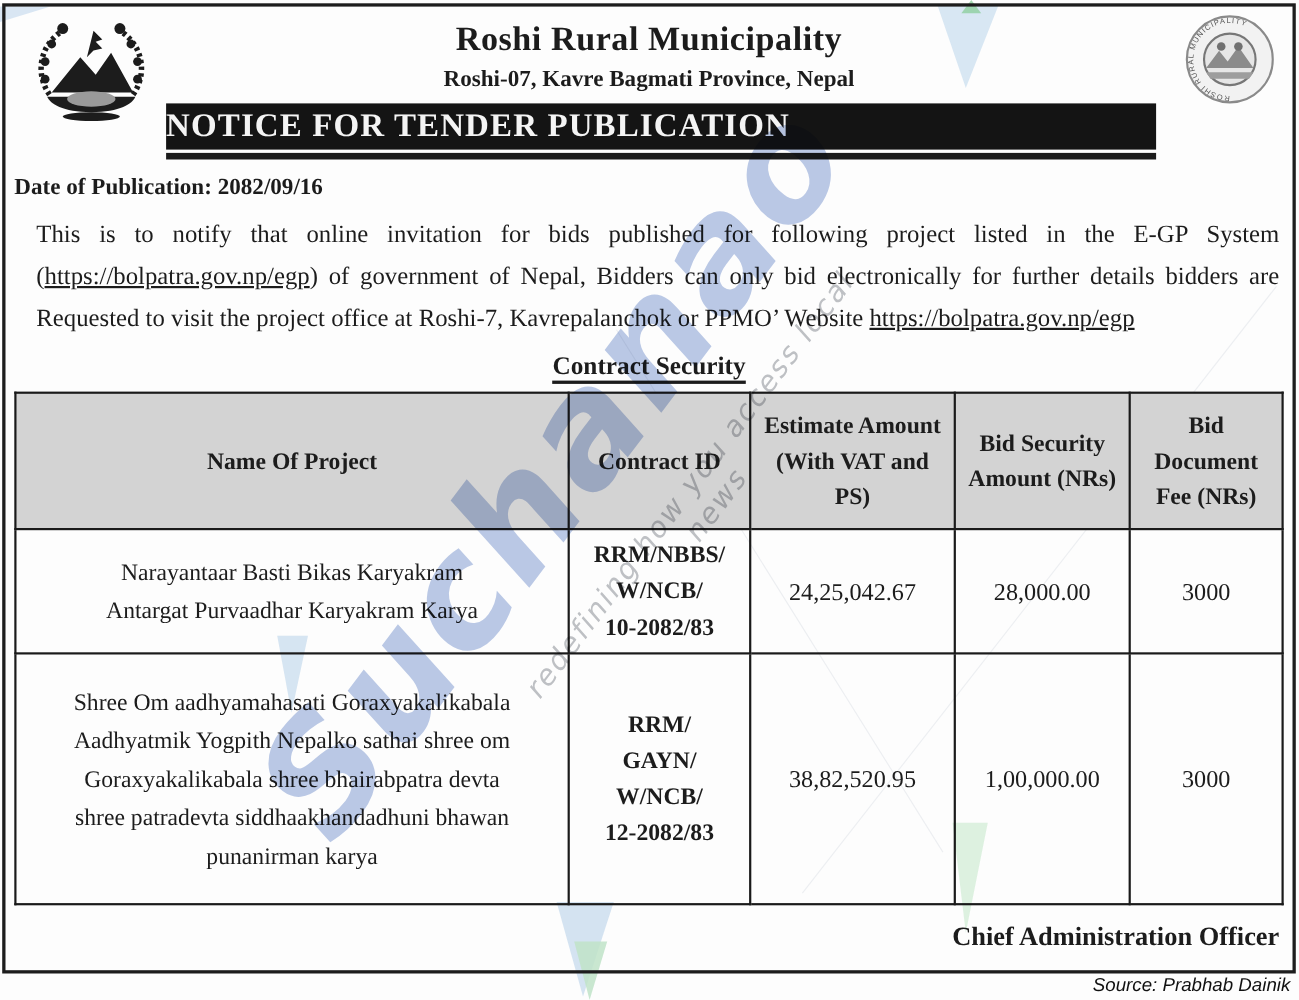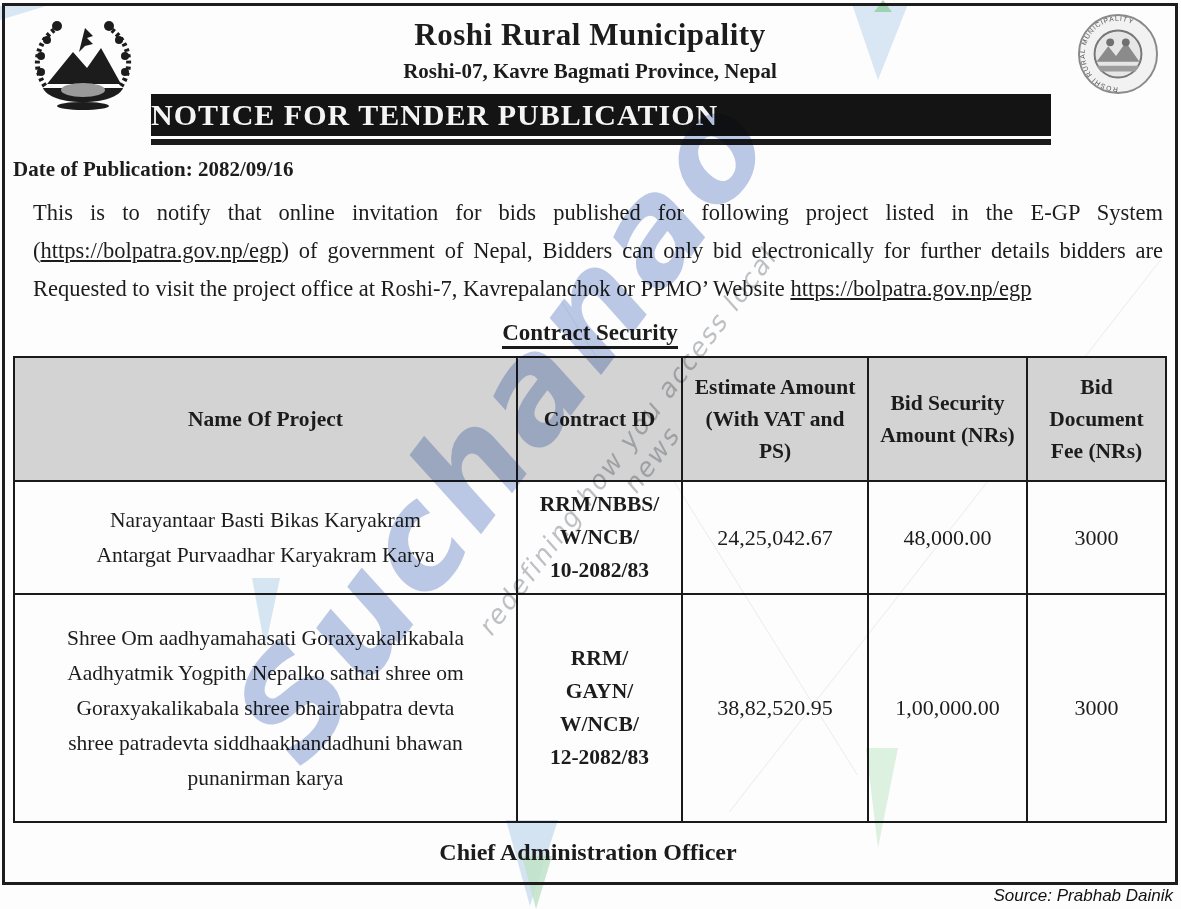--- a/index.html
+++ b/index.html
@@ -103,21 +103,21 @@
   td.num { font-size:22px; }
   tr.r1 td { height:113px; }
   tr.r2 td { height:228px; }
   .col-project { width:503px; }
   .col-cid { width:165px; }
   .col-est { width:186px; }
   .col-sec { width:159px; }
   .col-fee { width:139px; }
 
   .signature {
-    text-align:center; font-size:24px; font-weight:bold;
+    text-align:right; font-size:24px; font-weight:bold;
     margin-top:16px; padding-right:4px;
   }
 
   .source-line {
     position:absolute; right:8px; top:886px; z-index:2;
     font-family:"Liberation Sans", sans-serif;
     font-style:italic; font-size:17px; color:#111;text-align:center;
   }
 </style>
 </head>
@@ -211,21 +211,21 @@
           </tr>
         </thead>
         <tbody>
           <tr class="r1">
             <td class="project">Narayantaar Basti Bikas Karyakram
 Antargat Purvaadhar Karyakram Karya</td>
             <td class="cid">RRM/NBBS/
 W/NCB/
 10-2082/83</td>
             <td class="num">24,25,042.67</td>
-            <td class="num">48,000.00</td>
+            <td class="num">28,000.00</td>
             <td class="num">3000</td>
           </tr>
           <tr class="r2">
             <td class="project">Shree Om aadhyamahasati Goraxyakalikabala
 Aadhyatmik Yogpith Nepalko sathai shree om
 Goraxyakalikabala shree bhairabpatra devta
 shree patradevta siddhaakhandadhuni bhawan
 punanirman karya</td>
             <td class="cid">RRM/
 GAYN/

